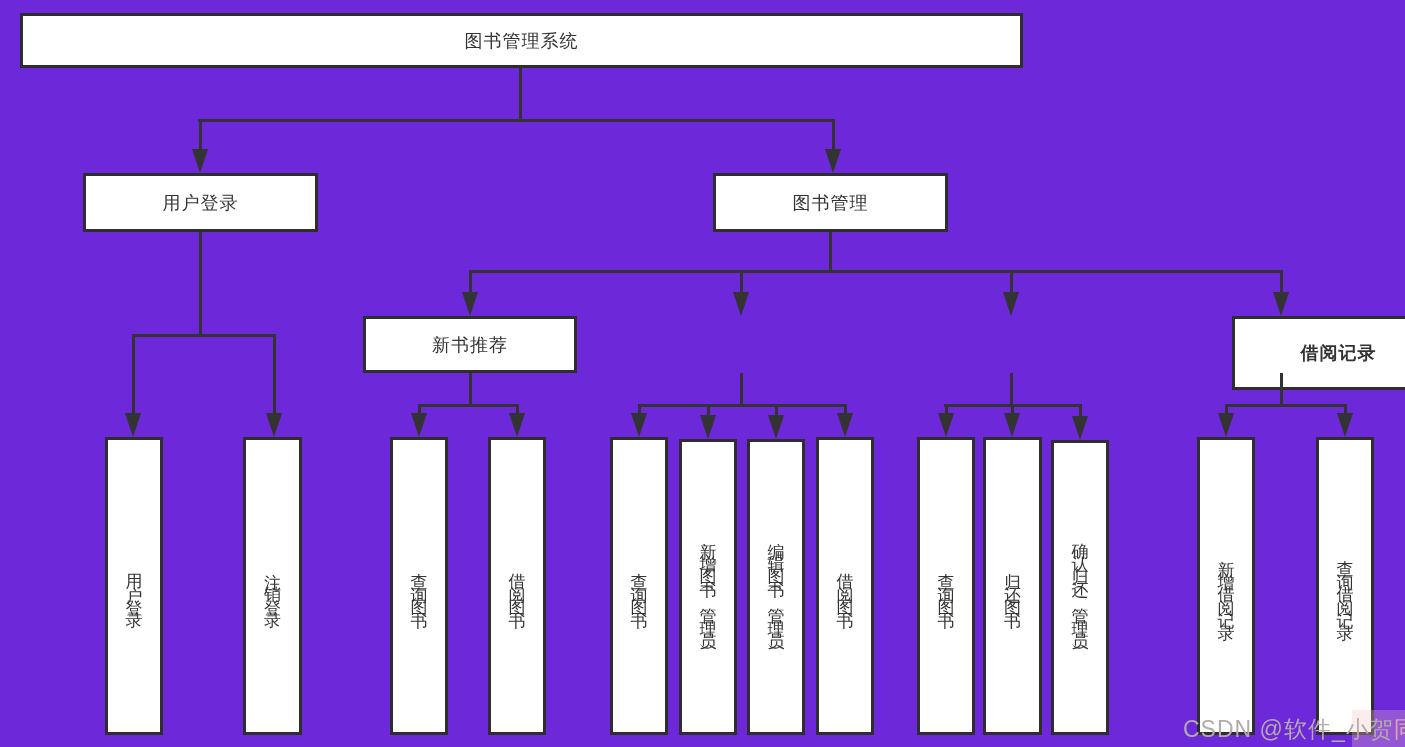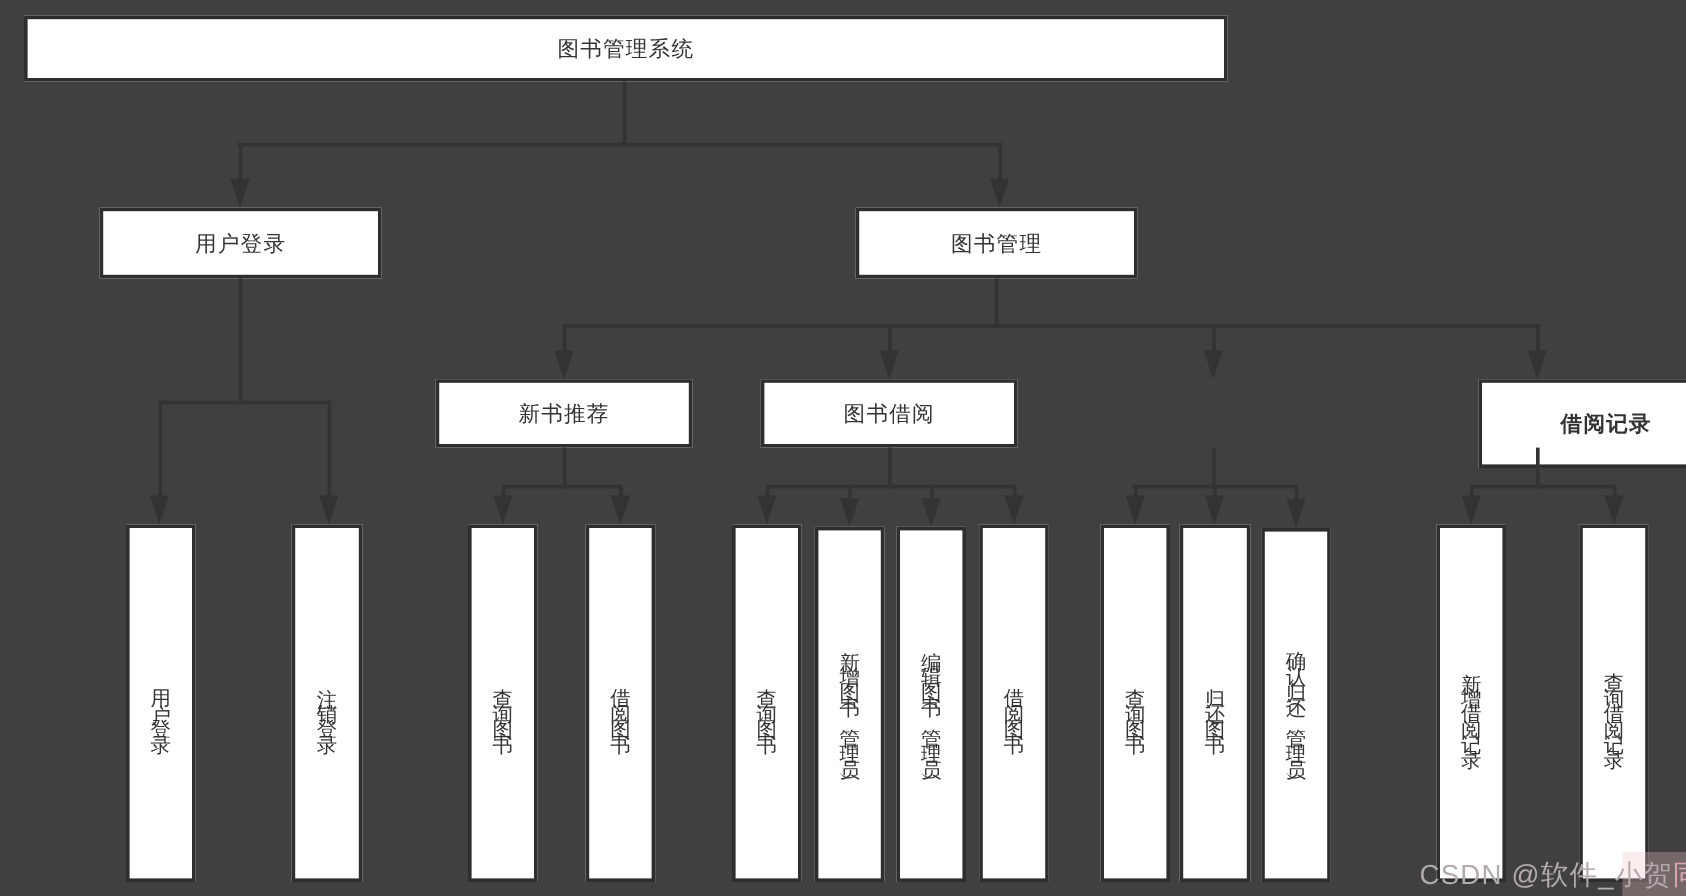--- a/index.html
+++ b/index.html
@@ -1,17 +1,17 @@
 <!DOCTYPE html>
 <html><head>
 <meta charset="utf-8">
 <style>
   html,body{margin:0;padding:0;background:#ffffff;}
   #stage{
-    position:relative;width:1405px;height:747px;background:#404040;overflow:hidden;
+    position:relative;width:1405px;height:747px;background:#6d28d9;overflow:hidden;
     font-family:"Liberation Sans",sans-serif;color:#333;
   }
   .node{
     position:absolute;background:#fff;border:3px solid #2e2e2e;box-sizing:border-box;
     display:flex;align-items:center;justify-content:center;
     font-size:18px;color:#333;letter-spacing:1px;
   }
   .vnode{
     font-size:17px;
   }
@@ -46,23 +46,20 @@
 
   <div class="node" style="left:83px;top:173px;width:235px;height:59px;">
     <span>用户登录</span>
   </div>
   <div class="node" style="left:363px;top:316px;width:214px;height:57px;">
     <span>新书推荐</span>
   </div>
 
   <div class="node" style="left:713px;top:173px;width:235px;height:59px;">
     <span>图书管理</span>
-  </div>
-  <div class="node" style="left:634px;top:316px;width:214px;height:57px;">
-    <span>图书借阅</span>
   </div>
   <div class="node" style="left:1232px;top:316px;width:213px;height:74px;font-weight:bold;">
     <span>借阅记录</span>
   </div>
 
   <div class="node vnode" style="left:105px;top:437px;width:58px;height:298px;">
     <span class="vtext">用户登录</span>
   </div>
   <div class="node vnode" style="left:243px;top:437px;width:59px;height:298px;">
     <span class="vtext">注销登录</span>

